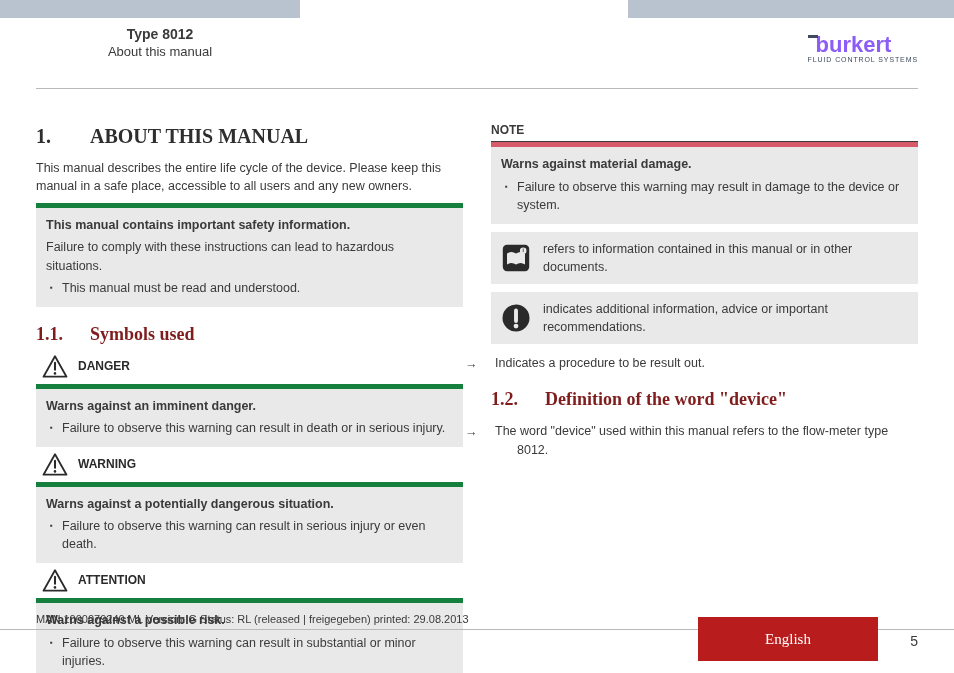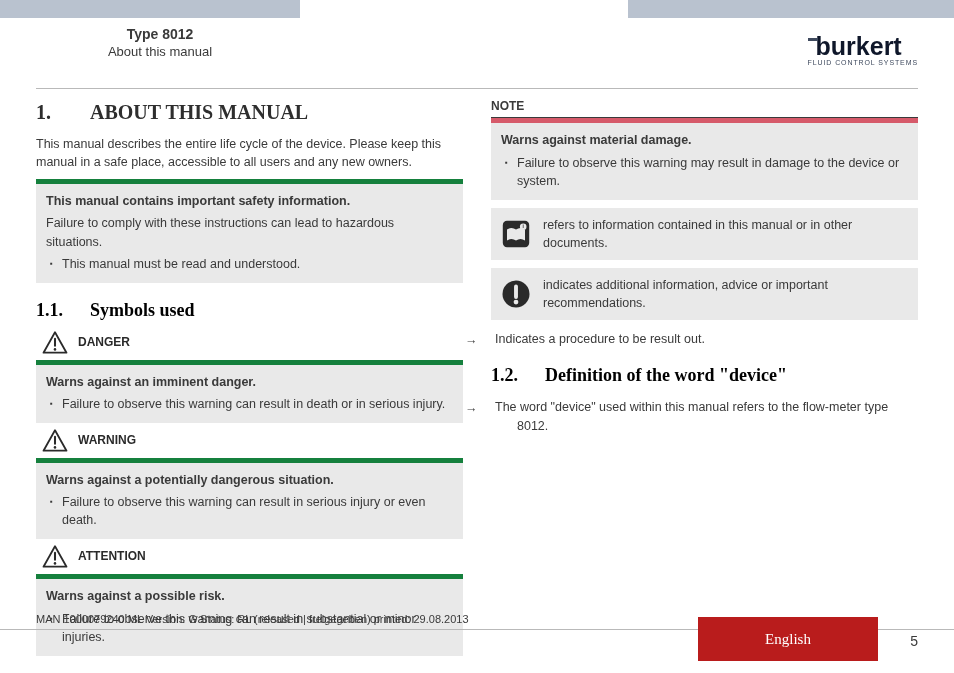--- a/index.html
+++ b/index.html
@@ -17,32 +17,32 @@
   .tab-right { left: 628px; width: 326px; }
   .header {
     position: absolute; top: 18px; left: 0; right: 0; height: 70px;
     padding: 8px 36px 0 36px;
     display: flex; justify-content: space-between; align-items: flex-start;
   }
   .header-left { text-align: center; width: 260px; margin-left: -6px;}
   .header-type { font-weight: bold; font-size: 14px; }
   .header-sub { font-size: 13px; margin-top: 2px; }
   .brand { margin-top: 6px; text-align: left; }
-  .brand-logo { font-size: 25px; font-weight: bold; letter-spacing: 0px; color: #0f172a; position: relative;}
+  .brand-logo { font-size: 22px; font-weight: bold; letter-spacing: 0px; color: #8b5cf6; position: relative;}
   .brand-bar { height: 3px; width: 10px; background:#3f4a5e; display:inline-block; position:relative; top:-14px; margin-right:-2px;}
   .brand-tag { font-size: 7px; letter-spacing: 0.9px; color:#3f4a5e; margin-top:-2px;}
   .rule { position:absolute; left:36px; right:36px; top:88px; height:1px; background:#b9b9b9;}
   .content {
     position: absolute; top: 98px; left: 36px; right: 36px; bottom: 58px;
     display: flex; gap: 28px;
   }
-  .col { flex: 1 1 0; font-size: 12.5px; line-height: 1.45; }
+  .col { flex: 1 1 0; font-size: 12.5px; line-height: 1.45; margin-top: 24px; }
   h1.sec { font-family: Georgia, 'Times New Roman', serif; font-size: 20px; font-weight: bold; margin-bottom: 8px; color:#2e2e2e;}
   h1.sec .num { display:inline-block; width: 54px; }
-  h2.sub { font-family: Georgia, 'Times New Roman', serif; font-size: 18px; font-weight: bold; margin: 14px 0 8px; color:#000000;}
+  h2.sub { font-family: Georgia, 'Times New Roman', serif; font-size: 18px; font-weight: bold; margin: 14px 0 8px; color:#7f1d1d;}
   h2.sub .num { display:inline-block; width: 54px; }
   .para { margin-bottom: 8px; }
   .box {
     background: #e9e9e9;
     border-top: 5px solid #15803d;
     padding: 8px 10px 10px;
     margin: 6px 0 4px;
   }
   .box-title { font-weight: bold; margin-bottom: 4px; }
   .box p { margin-bottom: 4px; }

